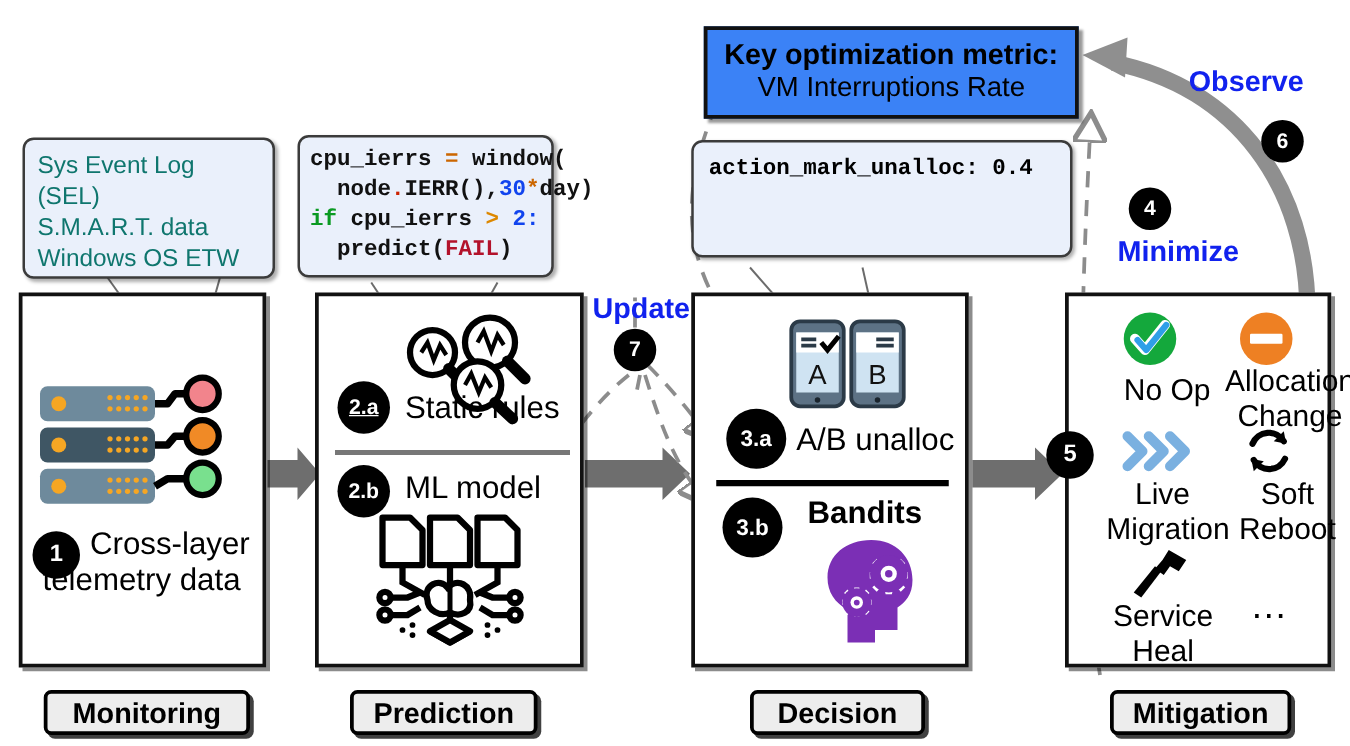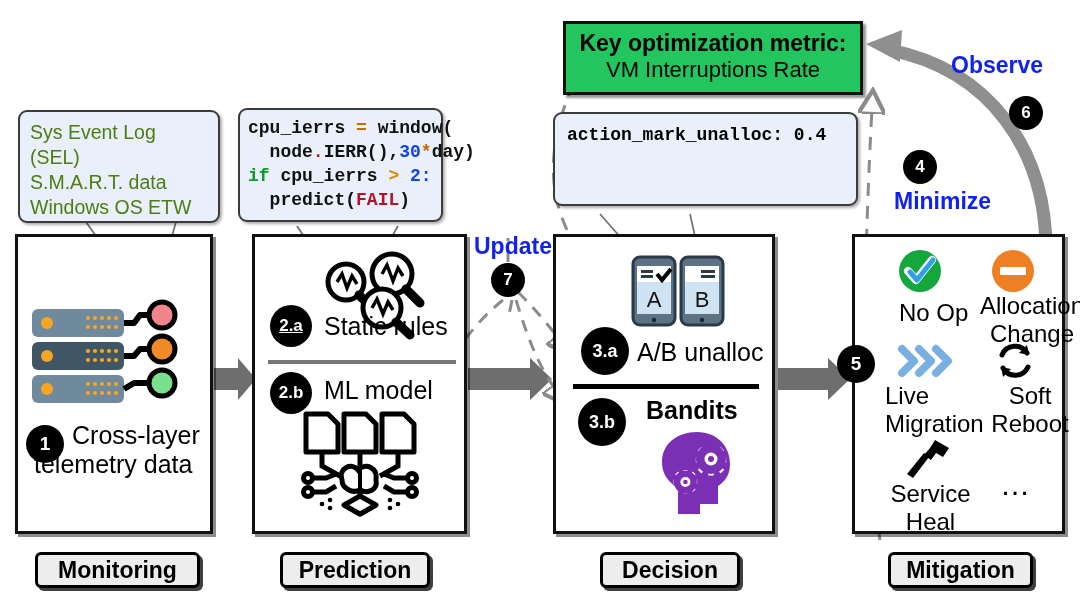--- a/index.html
+++ b/index.html
@@ -2,24 +2,24 @@
 <html><head>
 <meta charset="utf-8">
 <style>
   html,body{margin:0;padding:0;background:#ffffff;}
   body{width:1080px;height:597px;position:relative;overflow:hidden;
        font-family:"Liberation Sans",sans-serif;color:#000;}
   .stage{position:absolute;background:#fff;border:3px solid #111;box-sizing:border-box;}
   .stage-shadow{box-shadow:3px 3px 0 rgba(0,0,0,0.45);}
   .callout{position:absolute;background:#eaf0fb;border:2px solid #3b3b3b;border-radius:9px;
            box-sizing:border-box;box-shadow:2px 2px 3px rgba(0,0,0,.32);}
-  .callout-text{font-size:19.5px;line-height:25px;color:#4d7c0f;}
+  .callout-text{font-size:19.5px;line-height:25px;color:#0f766e;}
   .code{font-family:"Liberation Mono","DejaVu Sans Mono",monospace;font-weight:bold;
         font-size:18px;line-height:24px;white-space:pre;}
-  .metric-box{position:absolute;background:#22c55e;border:3px solid #111;box-sizing:border-box;
+  .metric-box{position:absolute;background:#3b82f6;border:3px solid #111;box-sizing:border-box;
               box-shadow:3px 3px 2px rgba(0,0,0,.4);text-align:center;}
   .metric-title{font-weight:bold;font-size:23px;line-height:27px;}
   .metric-sub{font-size:22px;line-height:26px;}
   .tag{position:absolute;background:#ededed;border:3px solid #000;border-radius:6px;
        box-sizing:border-box;text-align:center;font-size:23px;font-weight:bold;
        box-shadow:3px 3px 0 rgba(0,0,0,.75);display:flex;align-items:center;justify-content:center;}
   .badge{position:absolute;width:34px;height:34px;border-radius:50%;background:#000;color:#fff;
          display:flex;align-items:center;justify-content:center;font-size:17px;font-weight:bold;}
   .badge.big{width:38px;height:38px;font-size:19px;}
   .bluelabel{position:absolute;color:#1122ee;font-weight:bold;font-size:23px;white-space:nowrap;}
@@ -320,21 +320,21 @@
 
 <div class="icon-wrap" style="left:897px;top:344px;">
   <svg width="58" height="34" viewBox="0 0 58 34">
     <g stroke="#7ab0e0" stroke-width="8" fill="none" stroke-linecap="round" stroke-linejoin="round">
       <path d="M5,5 L17,17 L5,29"></path>
       <path d="M22,5 L34,17 L22,29"></path>
       <path d="M39,5 L51,17 L39,29"></path>
     </g>
   </svg>
 </div>
-<div class="panel-label" style="left:885px;top:382px;font-size:24px;line-height:28px;text-align:left;width:90px;">
+<div class="panel-label" style="left:885px;top:382px;font-size:24px;line-height:28px;text-align:center;width:90px;">
   <span>Live</span><br>
   <span>Migration</span>
 </div>
 
 <div class="icon-wrap" style="left:995px;top:340px;">
   <svg width="40" height="42" viewBox="0 0 40 42">
     <path d="M32,13 A14,14 0 0 0 7,15" stroke="#000" stroke-width="5" fill="none" stroke-linecap="round"></path>
     <path d="M8,28 A14,14 0 0 0 33,27" stroke="#000" stroke-width="5" fill="none" stroke-linecap="round"></path>
     <path d="M32,5 L34,15 L24,13 Z" fill="#000"></path>
     <path d="M8,37 L6,27 L16,29 Z" fill="#000"></path>

